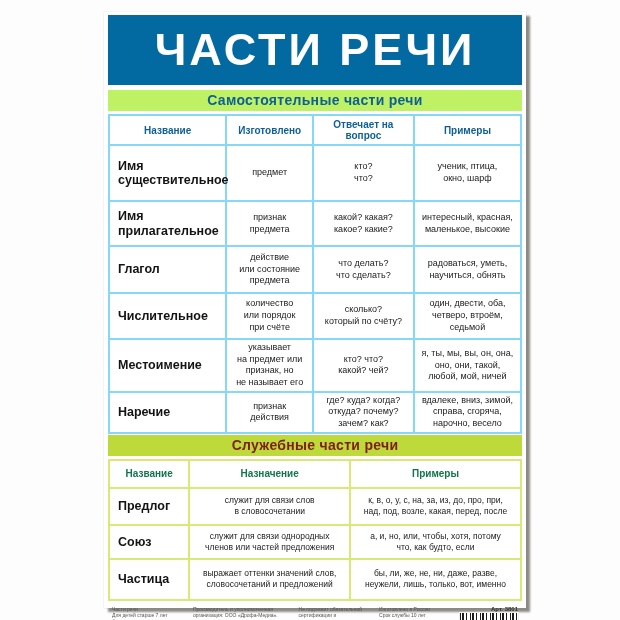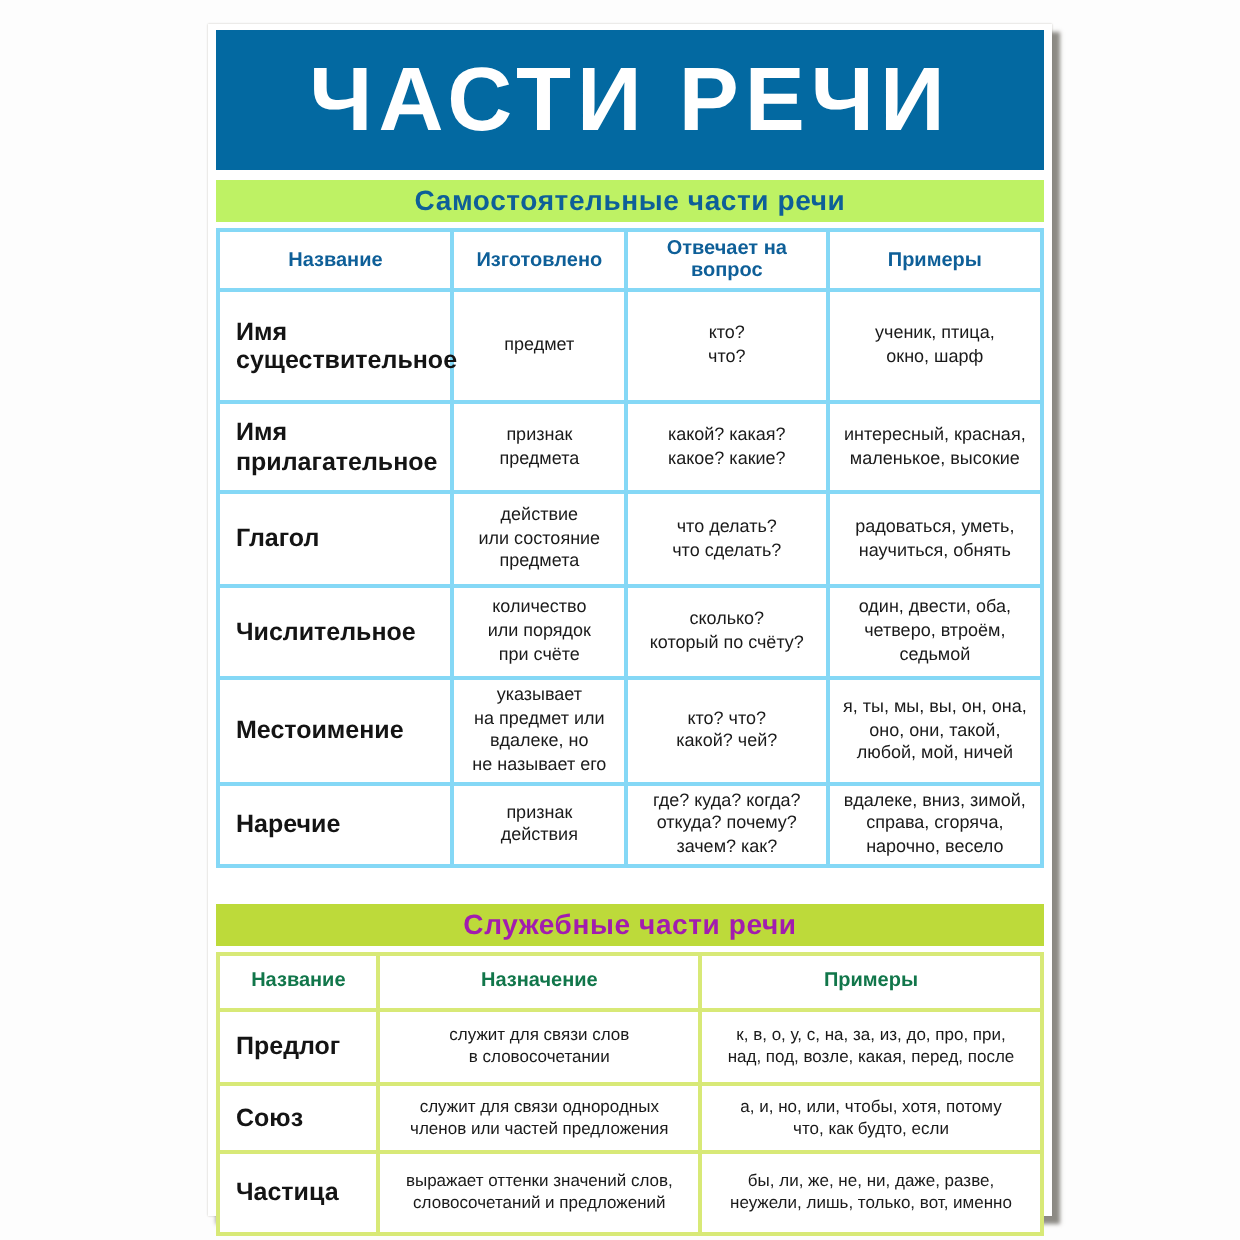--- a/index.html
+++ b/index.html
@@ -15,21 +15,21 @@
   .title-band{
     height:70px;background:#0369a1;display:flex;align-items:center;justify-content:center;
   }
   .title-band span{
     color:#ffffff;font-size:45px;font-weight:bold;letter-spacing:3px;white-space:nowrap;
   }
   .section-band{
     height:21px;line-height:21px;text-align:center;font-weight:bold;font-size:14px;letter-spacing:.3px;
   }
   .band-blue{background:#bef264;color:#0e5f98;margin-top:5px;}
-  .band-green{background:#bdda3a;color:#a21caf;margin-top:18px;}
+  .band-green{background:#bdda3a;color:#7f1d1d;margin-top:1px;}
   table{border-collapse:collapse;table-layout:fixed;width:100%;margin-top:3px;}
   .t1 th,.t1 td{border:2px solid #85d8f6;}
   .t2 th,.t2 td{border:2px solid #d8e977;}
   th{font-size:10px;padding:2px;}
   .t1 th{color:#0e5f98;height:24px;}
   .t2 th{color:#11764a;height:22px;}
   td{background:#fff;vertical-align:middle;}
   .name-cell{
     font-weight:bold;font-size:12.5px;color:#141414;text-align:left;padding:2px 2px 2px 8px;line-height:1.15;
   }
@@ -123,21 +123,21 @@
         <td class="cell">сколько?
 который по счёту?</td>
         <td class="cell">один, двести, оба,
 четверо, втроём,
 седьмой</td>
       </tr>
       <tr class="r5">
         <td class="name-cell">Местоимение</td>
         <td class="cell">указывает
 на предмет или
-вдалеке, но
+признак, но
 не называет его</td>
         <td class="cell">кто? что?
 какой? чей?</td>
         <td class="cell">я, ты, мы, вы, он, она,
 оно, они, такой,
 любой, мой, ничей</td>
       </tr>
       <tr class="r6">
         <td class="name-cell">Наречие</td>
         <td class="cell">признак

